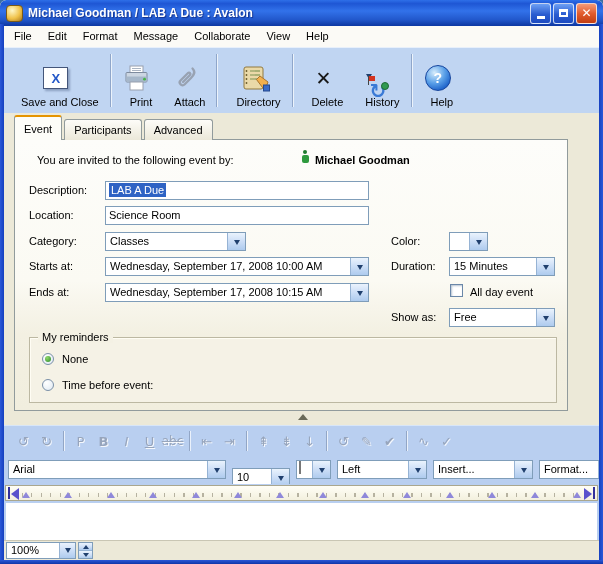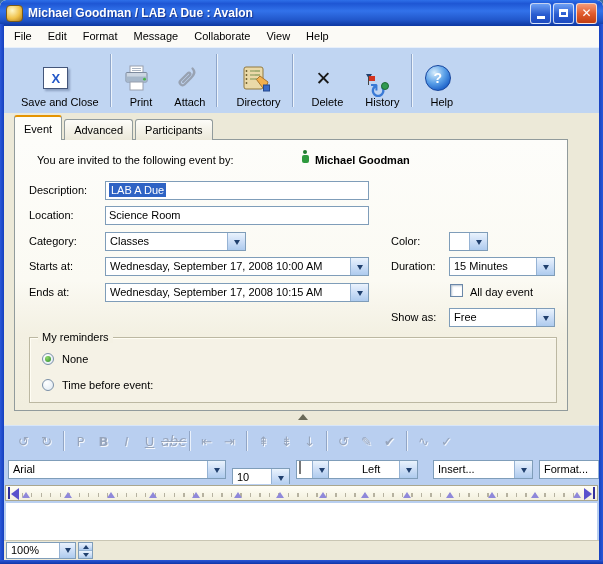--- a/index.html
+++ b/index.html
@@ -86,21 +86,21 @@
   .grip{position:absolute;left:50%;top:3px;margin-left:-4px;width:0;height:0;
     border-left:5px solid transparent;border-right:5px solid transparent;border-bottom:6px solid #6a6a58;}
   
   .fmtbar{position:absolute;left:4px;right:4px;top:425px;height:31px;background:#b9cff0;z-index:20;
     display:flex;align-items:center;padding:0 8px;box-sizing:border-box;border-top:1px solid #d8e6f8;}
   .fmt-ic{width:23px;text-align:center;font-size:13px;color:#97a5bc;font-family:"DejaVu Sans",sans-serif;
     text-shadow:1px 1px 0 rgba(255,255,255,.85);}
   .fmt-ic.b{font-weight:bold;}
   .fmt-ic.i{font-style:italic;}
   .fmt-ic.u{text-decoration:underline;}
-  .fmt-ic.s{text-decoration:line-through;font-size:14px;font-style:italic;}
+  .fmt-ic.s{text-decoration:line-through;font-size:12px;}
   .fmt-sep{width:1px;height:20px;background:#92a6c6;margin:0 5px;box-shadow:1px 0 0 rgba(255,255,255,.7);}
   
   .fontbar{position:absolute;left:4px;right:4px;top:456px;height:28px;background:#b9cff0;z-index:20;overflow:hidden;}
   
   .editor{position:absolute;left:4px;right:4px;top:484px;height:56px;background:#b9cff0;z-index:20;}
   .ruler{position:absolute;left:1px;right:1px;top:1px;height:16px;background:linear-gradient(#fffef6,#f3f0de);
     border:1px solid #aaa78e;box-sizing:border-box;}
   .ticks{position:absolute;left:16px;right:16px;bottom:3px;height:4px;
     background:repeating-linear-gradient(90deg,#b6b2a0 0 1px,transparent 1px 9.5px);}
   .tabstops{position:absolute;left:16px;right:16px;top:0;bottom:2px;display:flex;justify-content:space-between;align-items:flex-end;}
@@ -229,22 +229,22 @@
     <div class="tbtn">
       <div class="ticon">
           <span class="ic-help">?</span>
         </div>
       <div class="tlabel">Help</div>
     </div>
   </div>
 
   <div class="tabstrip">
     <div class="tab active">Event</div>
+    <div class="tab">Participants</div>
     <div class="tab">Advanced</div>
-    <div class="tab">Participants</div>
   </div>
 
   <div class="tabpanel">
     <div class="flabel" style="left:22px;top:14px;">You are invited to the following event by:</div>
     <span class="person-ic" style="position:absolute;left:286px;top:10px;"></span>
     <div class="flabel" style="left:300px;top:14px;font-weight:bold;">Michael Goodman</div>
 
     <div class="flabel" style="left:14px;top:44px;">Description:</div>
     <div class="txt" style="left:90px;top:41px;width:264px;">
       <span class="sel">LAB A Due</span>
@@ -353,21 +353,21 @@
       <span class="cbtn">
           <i class="arr"></i>
         </span>
     </div>
     <div class="combo" style="left:292px;top:4px;width:35px;">
       <span class="cval" style="padding:0;"><span class="swatch-black"></span></span>
       <span class="cbtn">
           <i class="arr"></i>
         </span>
     </div>
-    <div class="combo" style="left:324px;top:4px;width:90px;padding-left:29px;">
+    <div class="combo" style="left:333px;top:4px;width:90px;">
       <span class="cval">Left</span>
       <span class="cbtn">
           <i class="arr"></i>
         </span>
     </div>
     <div class="combo" style="left:429px;top:4px;width:100px;">
       <span class="cval">Insert...</span>
       <span class="cbtn">
           <i class="arr"></i>
         </span>

